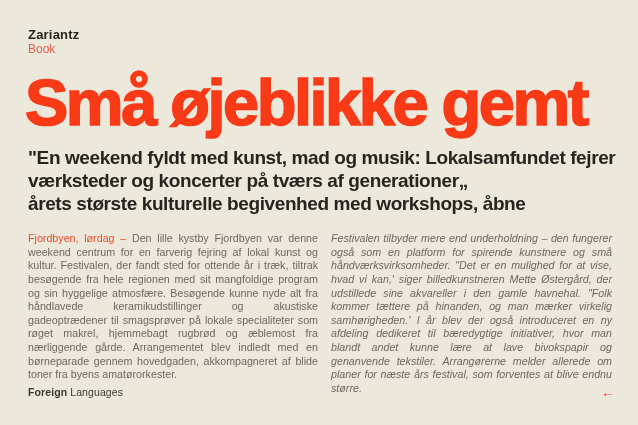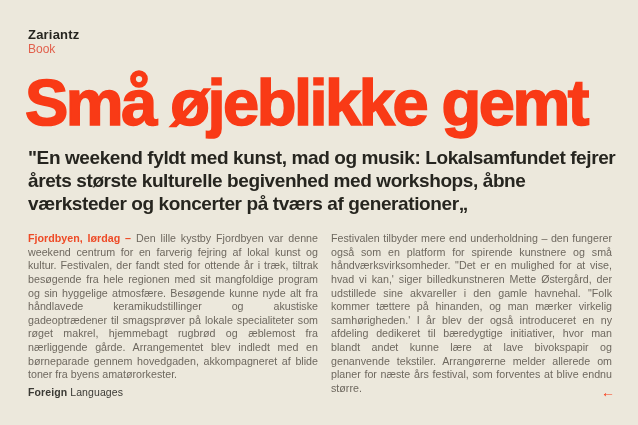--- a/index.html
+++ b/index.html
@@ -58,24 +58,24 @@
     margin-top: 17px;
   }
   .col {
     margin: 0;
     font-size: 10.7px;
     line-height: 13.6px;
     color: var(--c-body, #6E685F);
     text-align: justify;
   }
   .col-left  { width: 290px; }
-  .col-right { width: 281px; }
+  .col-right { width: 281px; font-style: italic; }
   .dateline {
     color: var(--c-dateline, #EE4A26);
-    font-weight: 700;
+    font-weight: 400;
   }
   
   .footer {
     position: absolute;
     left: 28px;
     right: 23px;
     bottom: 26px;
     display: flex;
     justify-content: space-between;
     align-items: center;
@@ -102,22 +102,22 @@
 
   <header class="masthead">
     <div class="brand">Zariantz</div>
     <div class="edition">Book</div>
   </header>
 
   <h1 class="headline">Små øjeblikke gemt</h1>
 
   <div class="standfirst">
     <div class="sf-line">"En weekend fyldt med kunst, mad og musik: Lokalsamfundet fejrer</div>
+    <div class="sf-line">værksteder og koncerter på tværs af generationer„</div>
     <div class="sf-line">årets største kulturelle begivenhed med workshops, åbne</div>
-    <div class="sf-line">værksteder og koncerter på tværs af generationer„</div>
   </div>
 
   <div class="columns">
     <p class="col col-left"><span class="dateline">Fjordbyen, lørdag –</span> <span>Den lille kystby Fjordbyen var denne weekend centrum for en farverig fejring af lokal kunst og kultur. Festivalen, der fandt sted for ottende år i træk, tiltrak besøgende fra hele regionen med sit mangfoldige program og sin hyggelige atmosfære. Besøgende kunne nyde alt fra håndlavede keramikudstillinger og akustiske gadeoptrædener til smagsprøver på lokale specialiteter som røget makrel, hjemmebagt rugbrød og æblemost fra nærliggende gårde. Arrangementet blev indledt med en børneparade gennem hovedgaden, akkompagneret af blide toner fra byens amatørorkester.</span></p>
     <p class="col col-right">Festivalen tilbyder mere end underholdning – den fungerer også som en platform for spirende kunstnere og små håndværksvirksomheder. "Det er en mulighed for at vise, hvad vi kan,' siger billedkunstneren Mette Østergård, der udstillede sine akvareller i den gamle havnehal. "Folk kommer tættere på hinanden, og man mærker virkelig samhørigheden.' I år blev der også introduceret en ny afdeling dedikeret til bæredygtige initiativer, hvor man blandt andet kunne lære at lave bivokspapir og genanvende tekstiler. Arrangørerne melder allerede om planer for næste års festival, som forventes at blive endnu større.</p>
   </div>
 
   <footer class="footer">
     <div class="footer-label"><span class="fl-bold">Foreign</span> <span>Languages</span></div>
     <div class="back-arrow">←</div>

